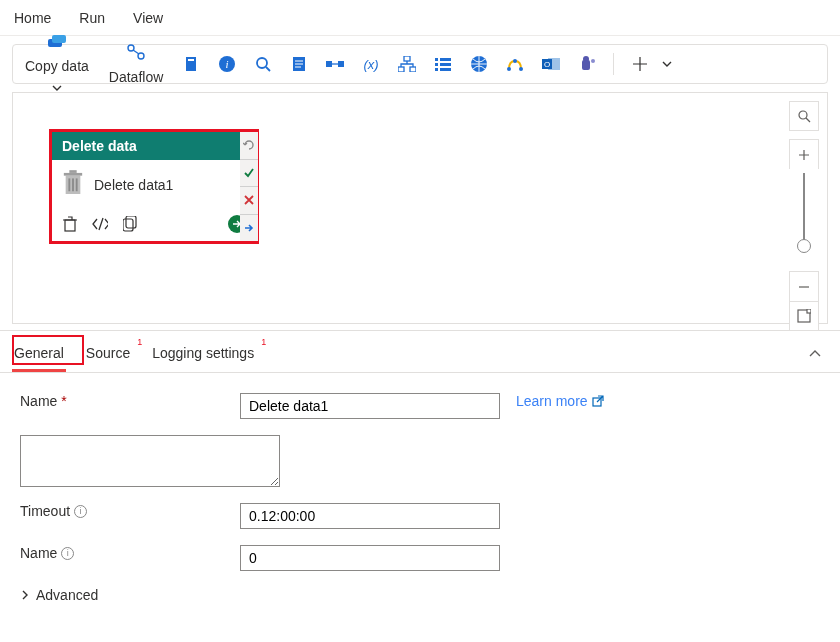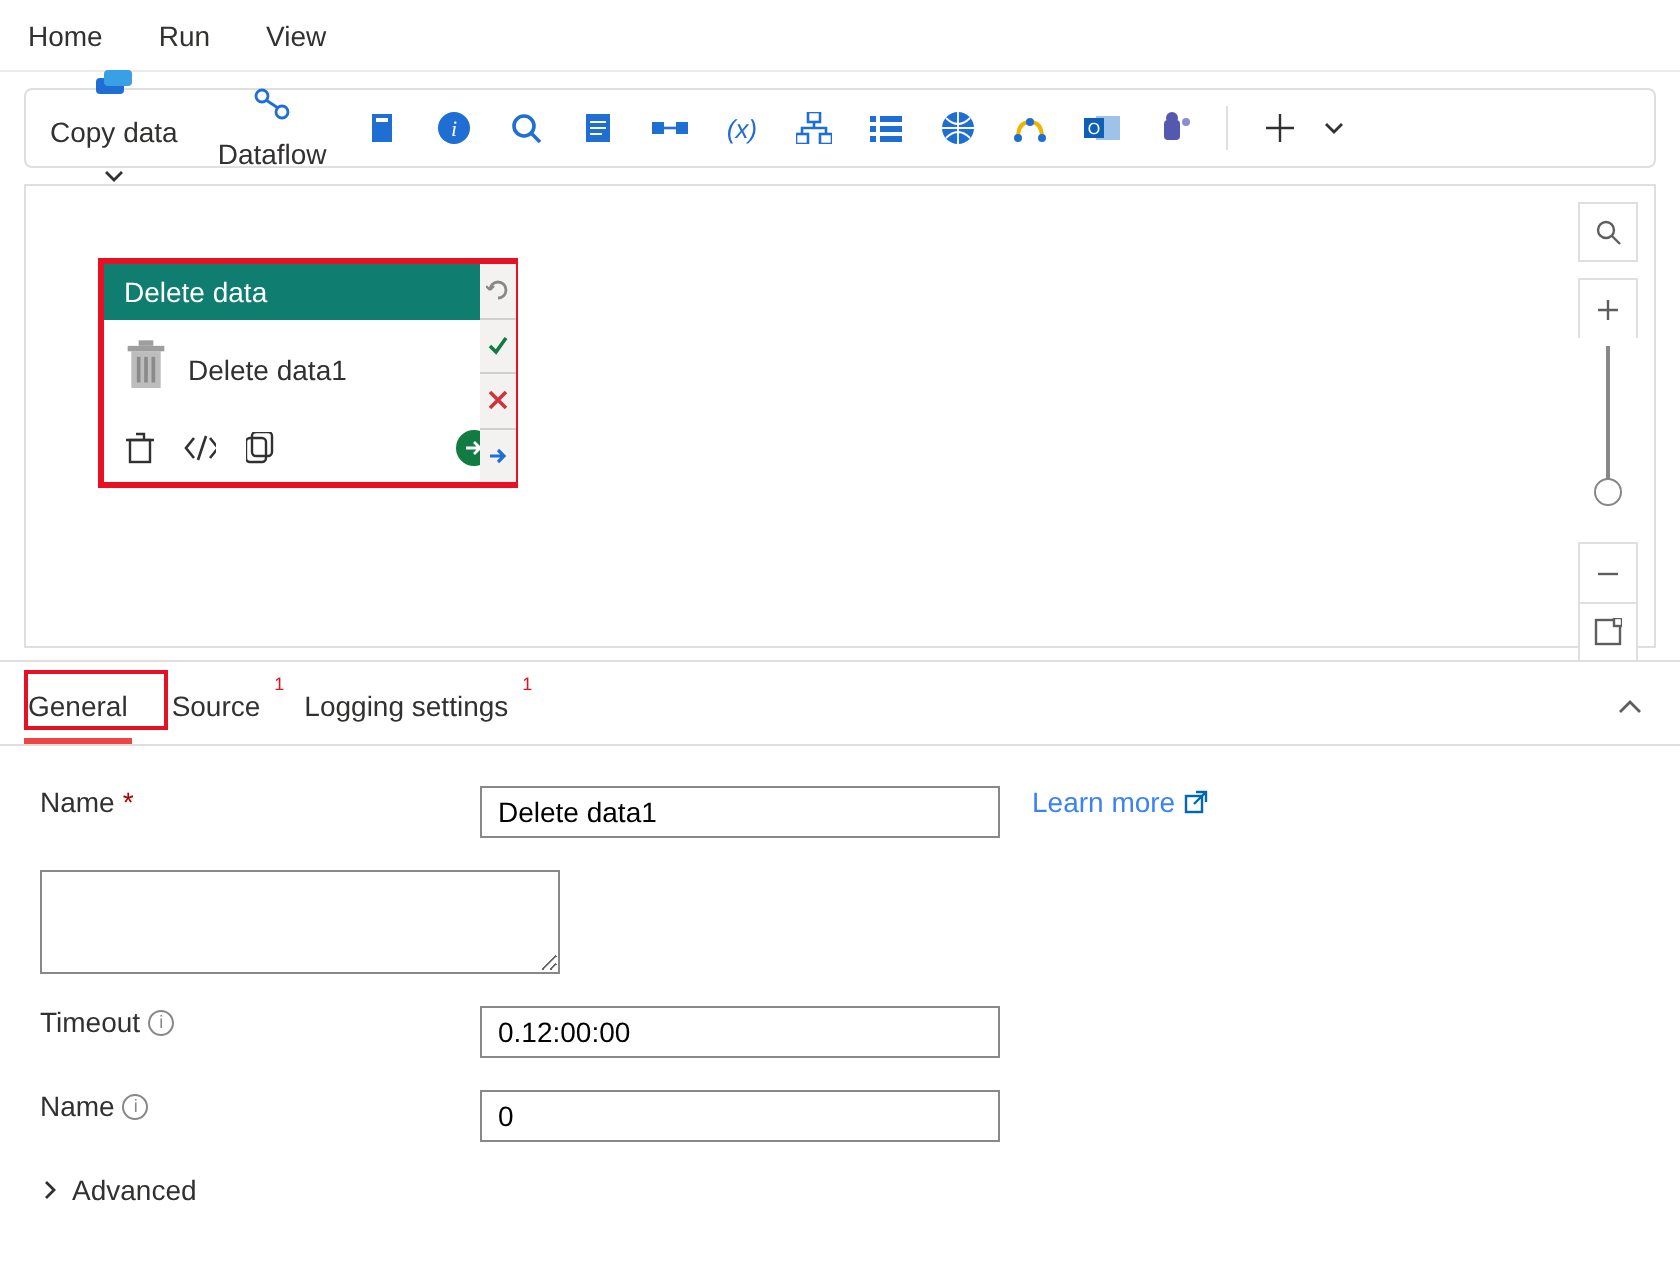--- a/index.html
+++ b/index.html
@@ -83,20 +83,21 @@
   .activity-inner {
     position: relative;
     width: 100%;
     height: 100%;
   }
   .activity-header {
     background: #0f7d70;
     color: #fff;
     padding: 6px 10px;
     font-size: 14px;
+    font-weight: bold;
   }
   .activity-body {
     display: flex;
     align-items: center;
     gap: 10px;
     padding: 10px 10px;
   }
   .activity-footer {
     display: flex;
     align-items: center;

